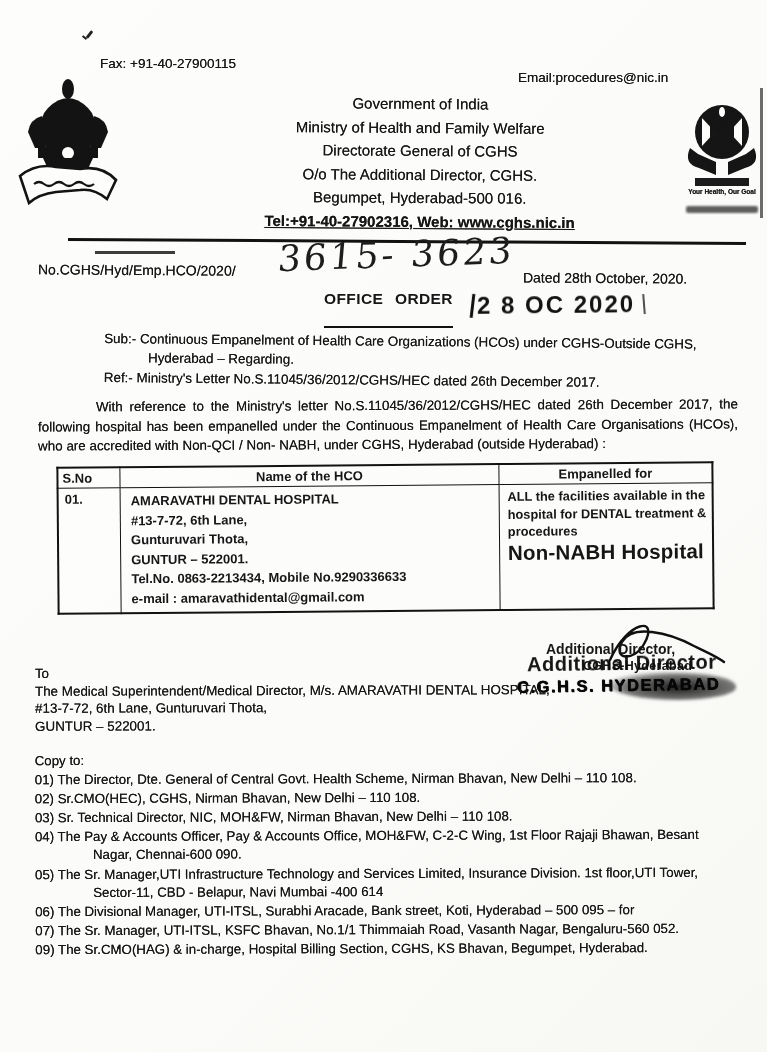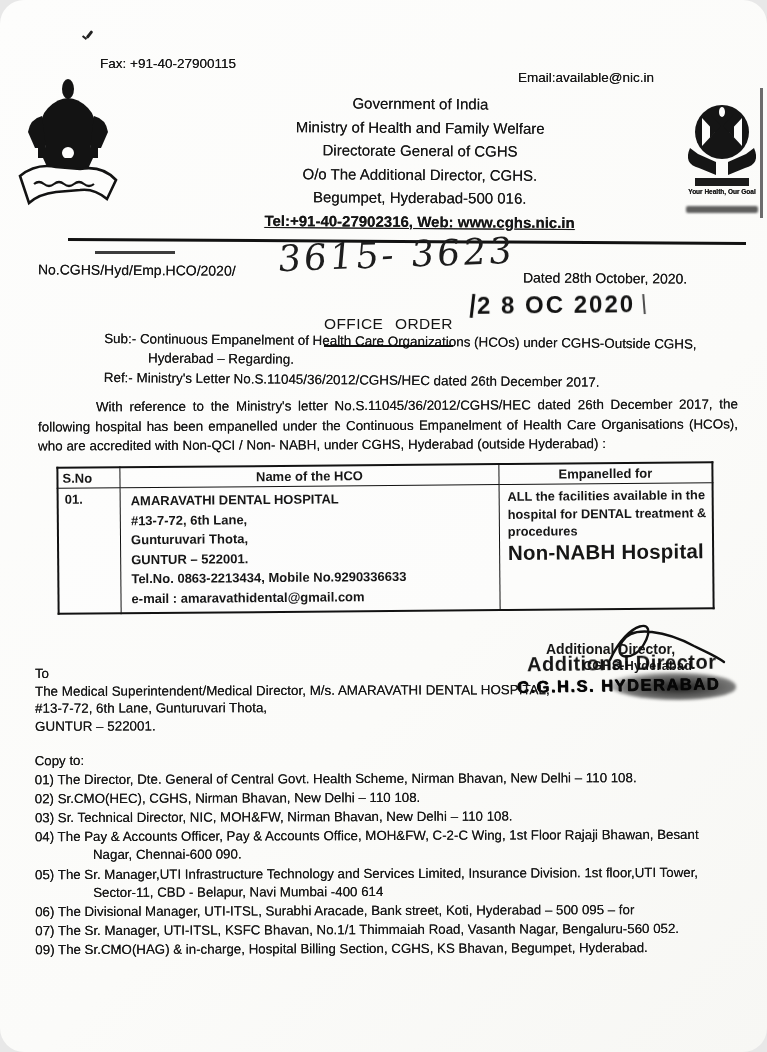--- a/index.html
+++ b/index.html
@@ -2,21 +2,20 @@
 <html><head>
 <meta charset="utf-8">
 <style>
   * { margin:0; padding:0; box-sizing:border-box; }
   html,body { background:#e8e8e8; }
   body { font-family:"Liberation Sans", sans-serif; color:#161616; }
   .page {
     position:relative; width:767px; height:1052px; margin:0 auto;
     background:linear-gradient(135deg,#fdfdfc 0%, #fbfbf9 60%, #f7f7f4 100%);
     overflow:hidden;
-    border-radius:24px;
   }
   .abs { position:absolute; }
   .ink { text-shadow:0 0 .45px rgba(10,10,10,.85); }
 
   
   .fax { left:100px; top:56px; font-size:13.5px; }
   .email { left:518px; top:70px; font-size:13.5px; }
   .center-head { left:75px; top:92px; width:690px; text-align:center; font-size:15px; line-height:23.5px; transform:rotate(.4deg); }
   .telweb { font-weight:bold; text-decoration:underline; }
   .hr-rule { left:68px; top:240px; width:678px; height:2.5px; background:#121212; transform:rotate(.35deg); }
@@ -31,22 +30,22 @@
   .pen-mark { left:88px; top:30px; width:3px; height:9px; background:#222; transform:rotate(38deg); border-radius:2px; }
   .pen-mark:after { content:""; position:absolute; left:-3px; top:9px; width:5px; height:2px; background:#222; }
   .stray-dot { left:117px; top:946px; width:3px; height:3px; background:#333; border-radius:50%; }
 
   
   .file-no { left:38px; top:262px; font-size:14px; transform:rotate(.4deg); }
   .handwritten { left:278px; top:234px; font-size:36px; font-family:"DejaVu Serif", serif; letter-spacing:3px;
                  transform:rotate(-2deg) skewX(-7deg); color:#1d1d1d; }
   .dated { left:523px; top:270px; font-size:14px; transform:rotate(.4deg); }
 
-  .office-order { left:324px; top:315px; font-size:15.5px; font-weight:normal; letter-spacing:.4px; word-spacing:7px;
-                  border-bottom:2.2px solid #111; padding-bottom:12px; }
+  .office-order { left:324px; top:290px; font-size:15.5px; font-weight:bold; letter-spacing:.4px; word-spacing:7px;
+                  border-bottom:2.2px solid #111; padding-bottom:18px; }
   .date-stamp { left:477px; top:291px; font-size:24px; font-weight:bold; letter-spacing:2px; color:#131313;
                 transform:rotate(-.6deg); filter:blur(.35px); }
   .date-stamp:before { content:""; position:absolute; left:-6px; top:2px; width:3px; height:24px; background:#111; transform:rotate(7deg); }
   .date-stamp:after { content:""; position:absolute; right:-10px; top:4px; width:2px; height:20px; background:#222; transform:rotate(-4deg); opacity:.8; }
 
   
   .sub-block { left:104px; top:332px; width:630px; font-size:13.4px; line-height:19px; transform:rotate(.55deg); }
   .sub-line2 { padding-left:44px; }
   .ref-line { margin-top:1px; }
 
@@ -89,21 +88,21 @@
 </head>
 <body>
 
 <div class="page">
 
   <div class="abs pen-mark"></div>
   <div class="abs edge-artifact"></div>
   <div class="abs stray-dot"></div>
 
   <div class="abs fax ink">Fax: +91-40-27900115</div>
-  <div class="abs email ink">Email:available@nic.in</div>
+  <div class="abs email ink">Email:procedures@nic.in</div>
 
   <div class="abs emblem-left">
     <svg width="108" height="138" viewBox="0 0 108 138">
       <g fill="#131313">
         <ellipse cx="54" cy="13" rx="6" ry="10"></ellipse>
         <path d="M34 32 q20 -20 40 0 q9 9 7 24 l-5 16 h-44 l-5 -16 q-2 -15 7 -24 z"></path>
         <path d="M28 40 q-12 3 -14 16 l7 16 h11 z"></path>
         <path d="M80 40 q12 3 14 16 l-7 16 h-11 z"></path>
         <rect x="24" y="72" width="60" height="10"></rect>
         <circle cx="54" cy="77" r="7" fill="#fdfdfc" stroke="#131313" stroke-width="2"></circle>

